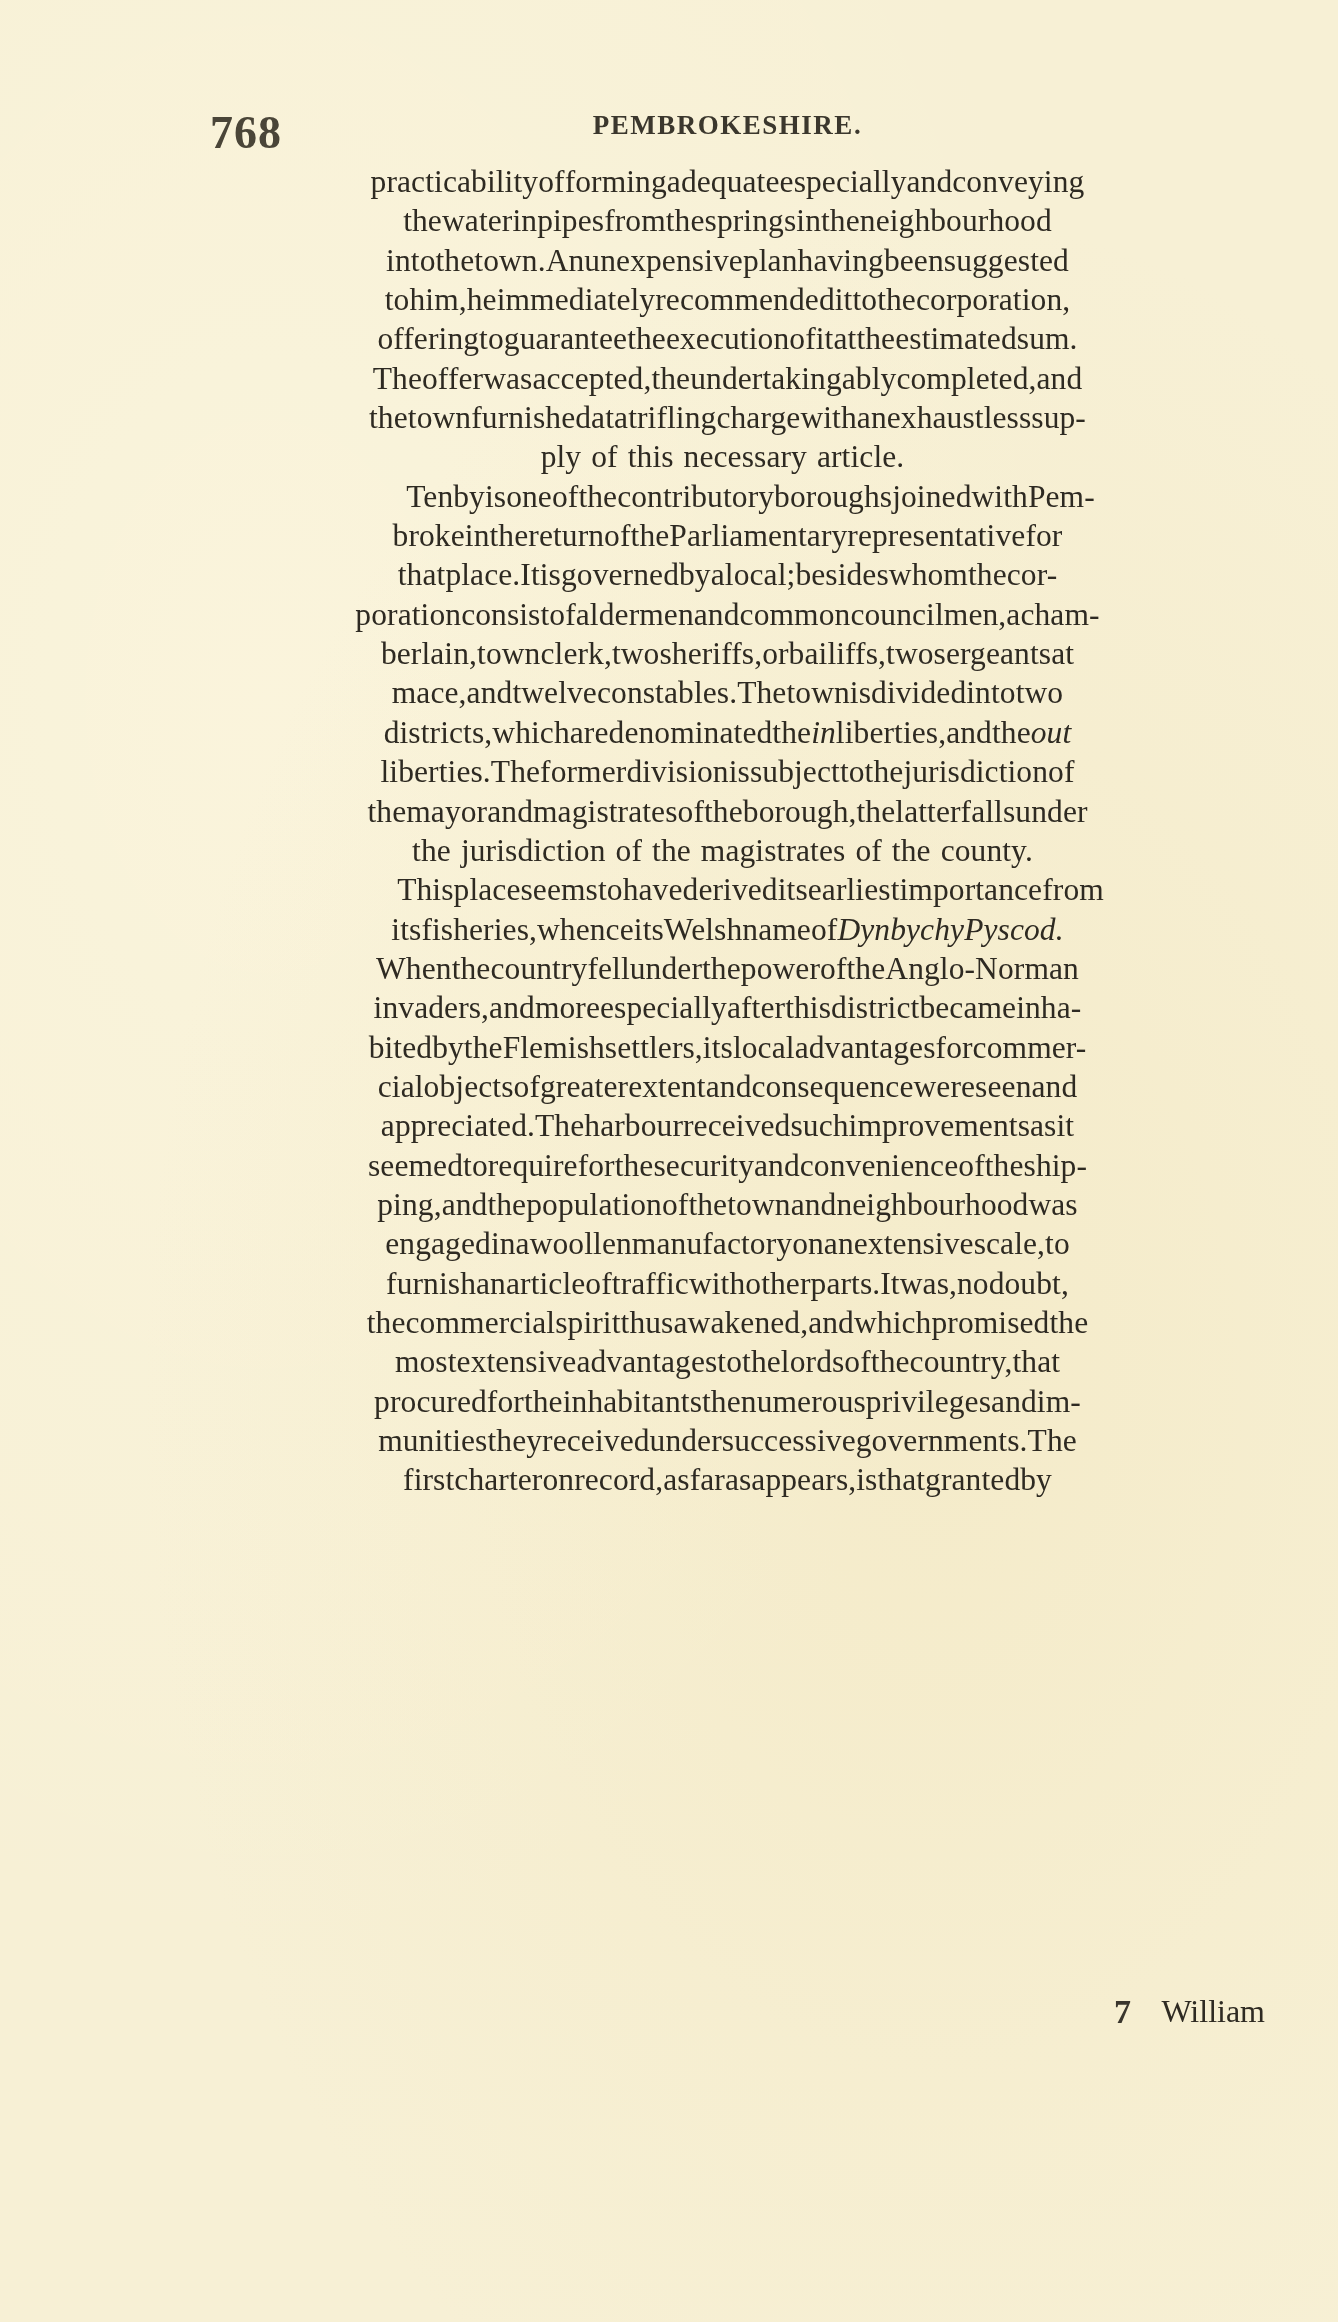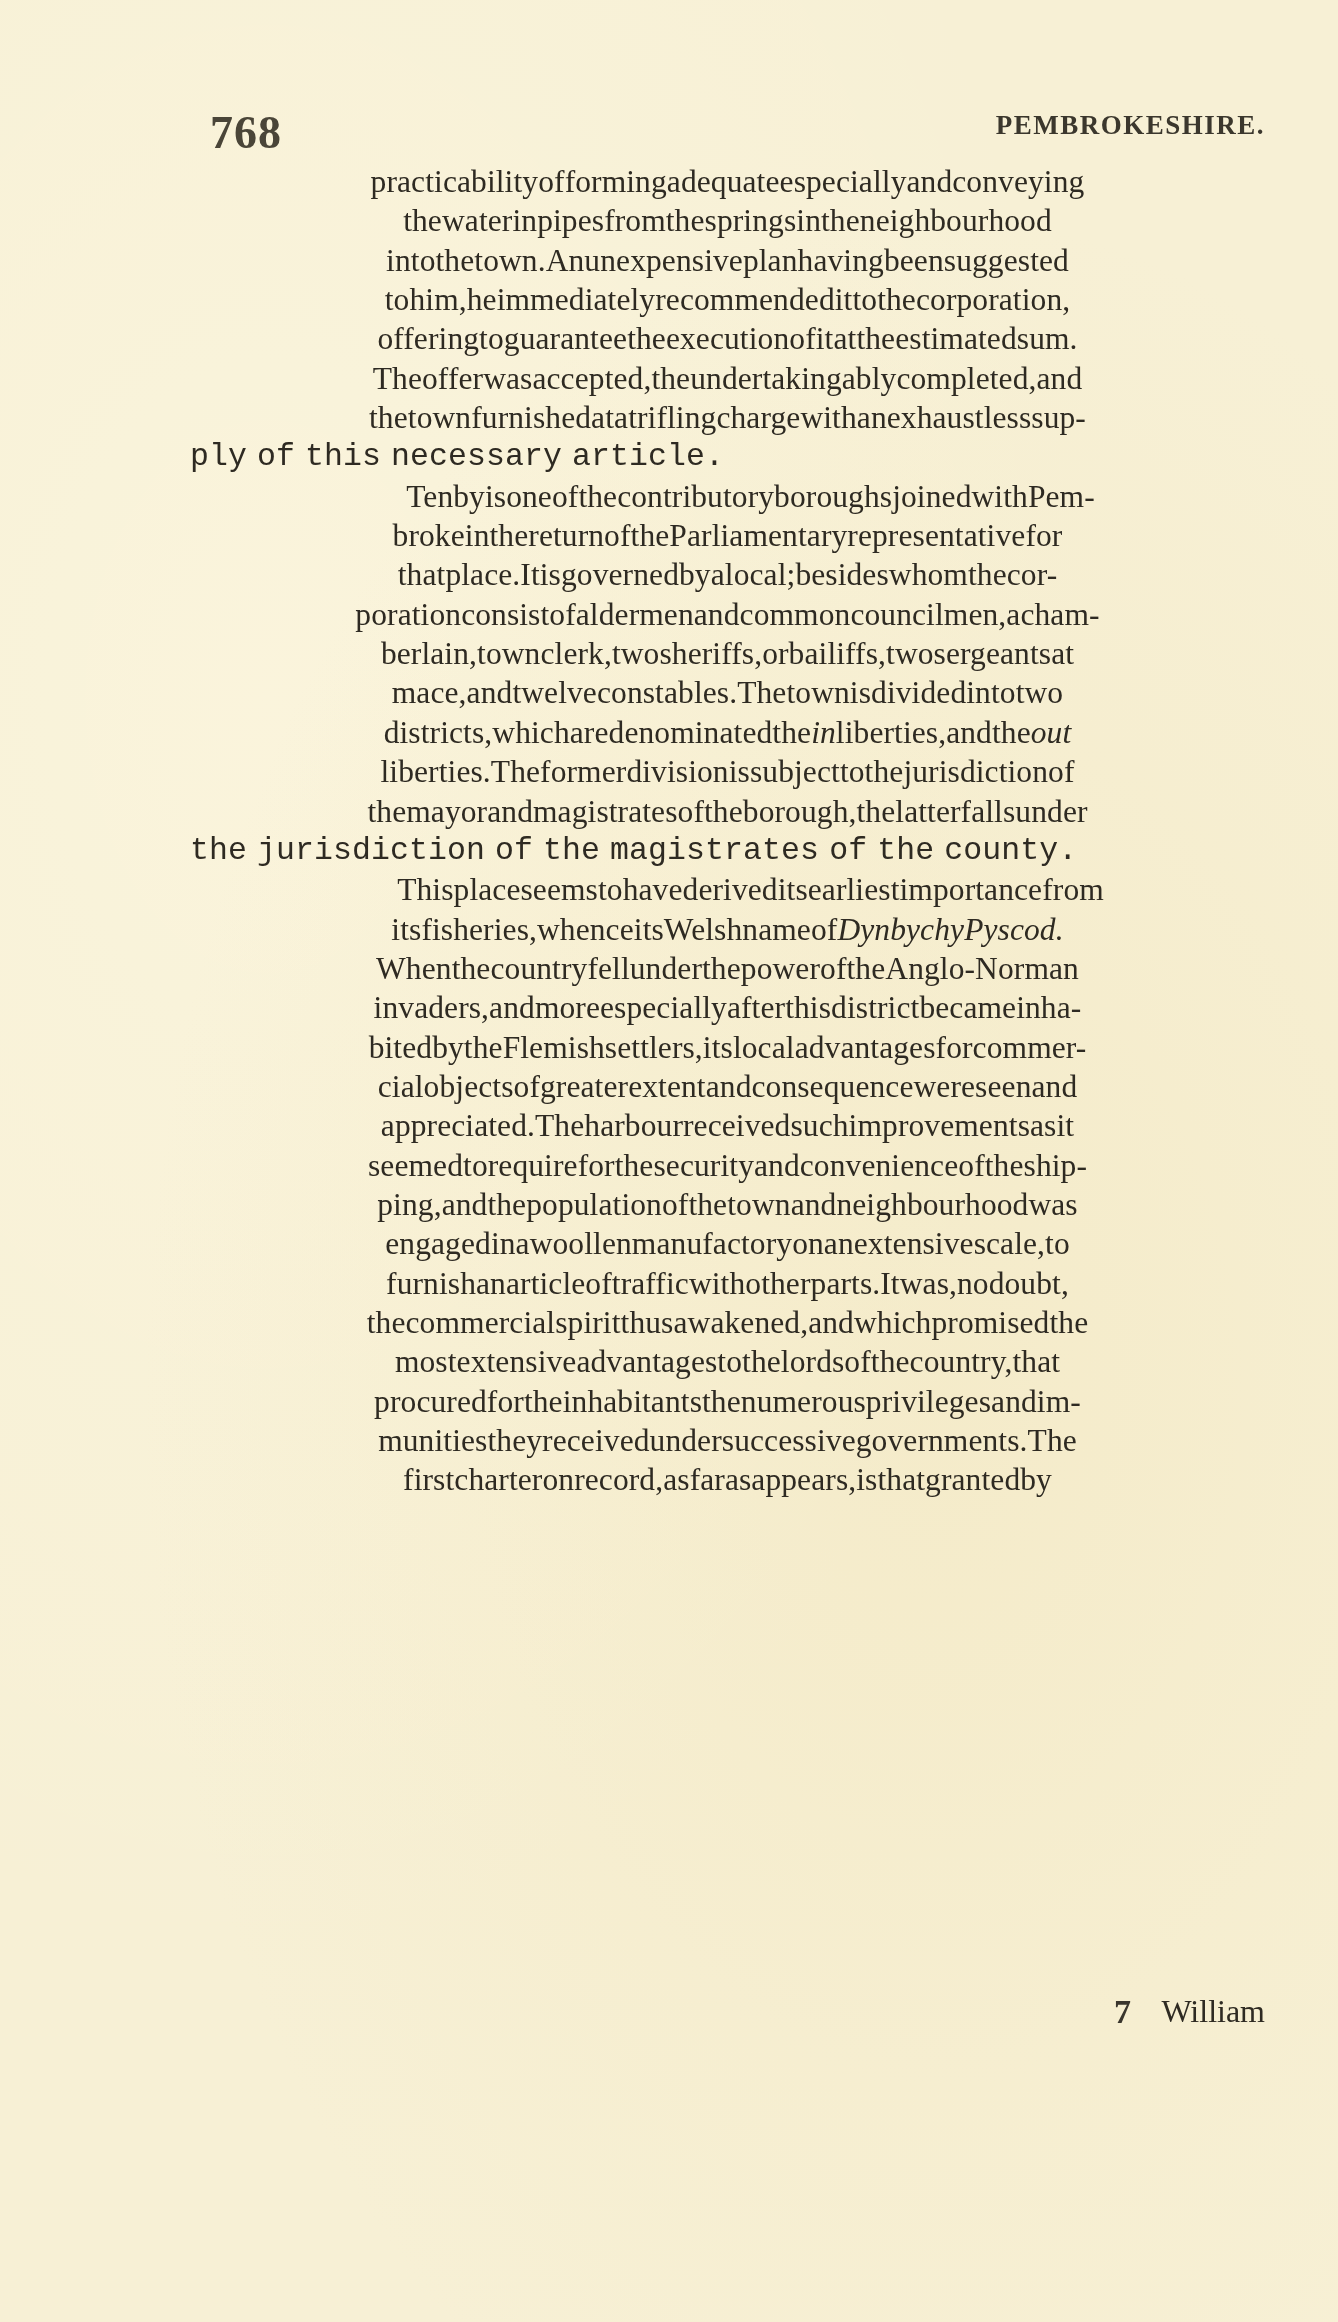--- a/index.html
+++ b/index.html
@@ -8,29 +8,29 @@
     background:#f7f0d5;
     background-image: radial-gradient(ellipse at 70% 60%, rgba(240,226,180,0.35), rgba(247,240,213,0) 60%),
                       radial-gradient(ellipse at 20% 30%, rgba(255,250,230,0.4), rgba(247,240,213,0) 55%);
     font-family:"Liberation Serif", "DejaVu Serif", serif;
     color:#2e2a22;
     position:relative;
   }
   .page { position:absolute; left:0; top:0; width:1338px; height:2322px; }
   .header { position:absolute; top:106px; left:190px; width:1075px; height:44px; }
   .page-num { position:absolute; left:0; top:0; font-size:46px; font-weight:bold; color:#4a4538; letter-spacing:1px;margin-left:20px; }
-  .running-head { position:absolute; left:0; width:1075px; top:4px; text-align:right; font-size:27px; font-weight:bold; letter-spacing:1.5px; color:#3b372d; }
+  .running-head { position:absolute; left:0; width:1075px; top:4px; text-align:center; font-size:27px; font-weight:bold; letter-spacing:1.5px; color:#3b372d; }
   .body-text { position:absolute; left:190px; top:162px; width:1075px; }
   .line {
     height:39.35px; line-height:39.35px; font-size:31.5px;
     text-align:justify; text-align-last:justify; white-space:nowrap;
     display:flex; justify-content:center; letter-spacing:0.1px;
   }
   .line.indent { padding-left:46px; }
-  .line.last { justify-content:flex-start;font-family:Liberation Mono, monospace; }
+  .line.last { justify-content:center; }
   .line .w { display:inline-block; }
   .line.last .w { margin-right:10px; }
   .it { font-style:italic; }
   .catchword { position:absolute; top:1991px; right:73px; font-size:32px; line-height:40px; }
   .signature { position:absolute; top:1992px; left:1114px; font-size:34px; font-weight:bold; line-height:40px; color:#3a362d; }
 </style>
 </head>
 <body>
 
 <div class="page">

